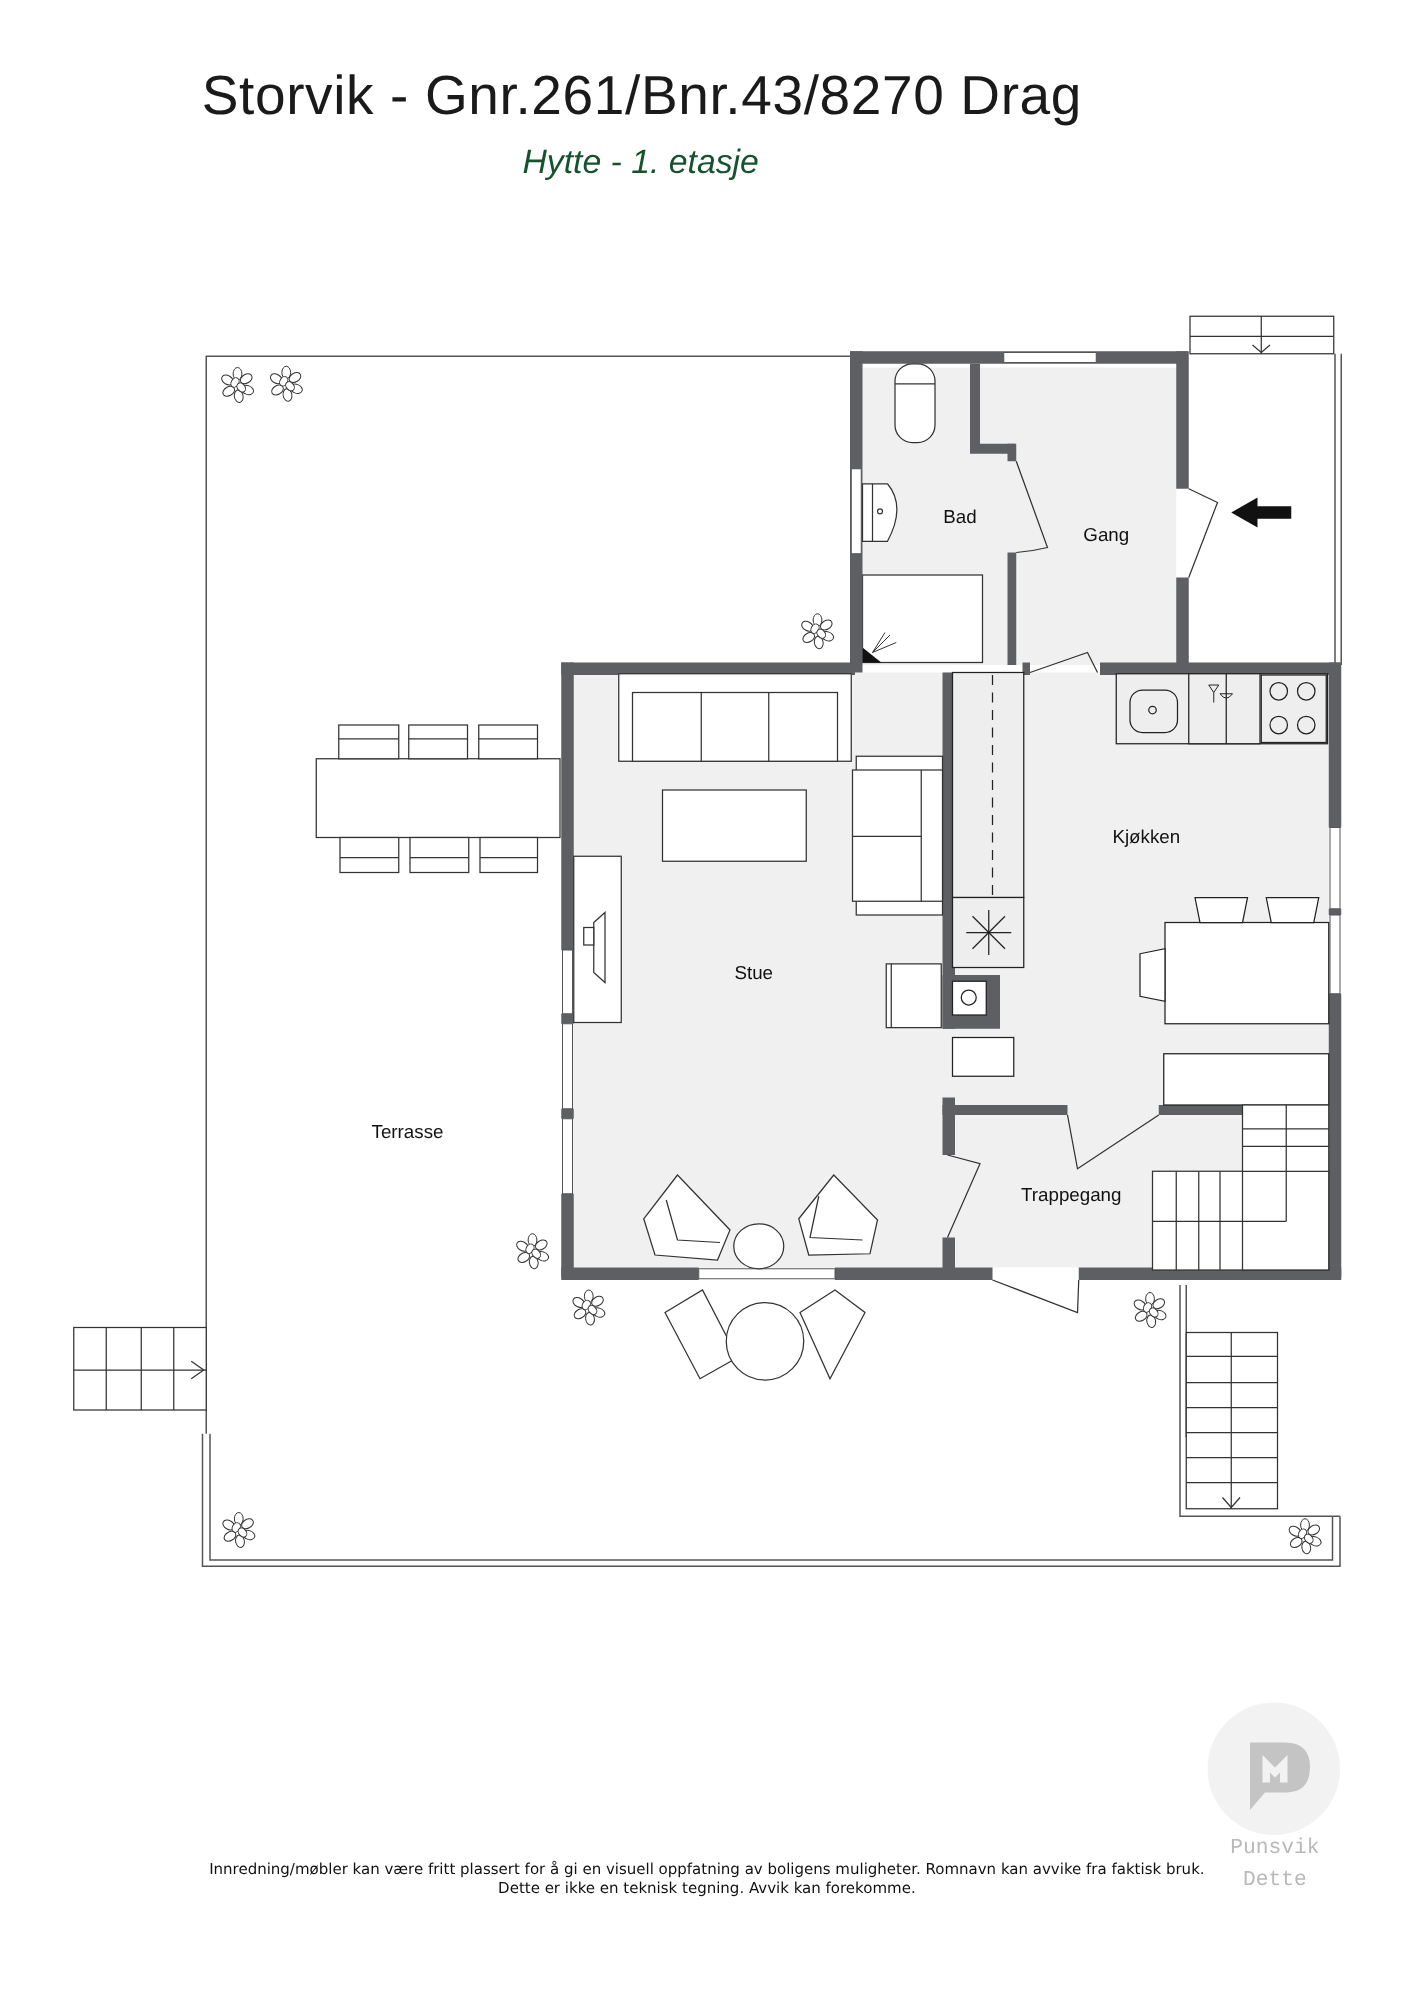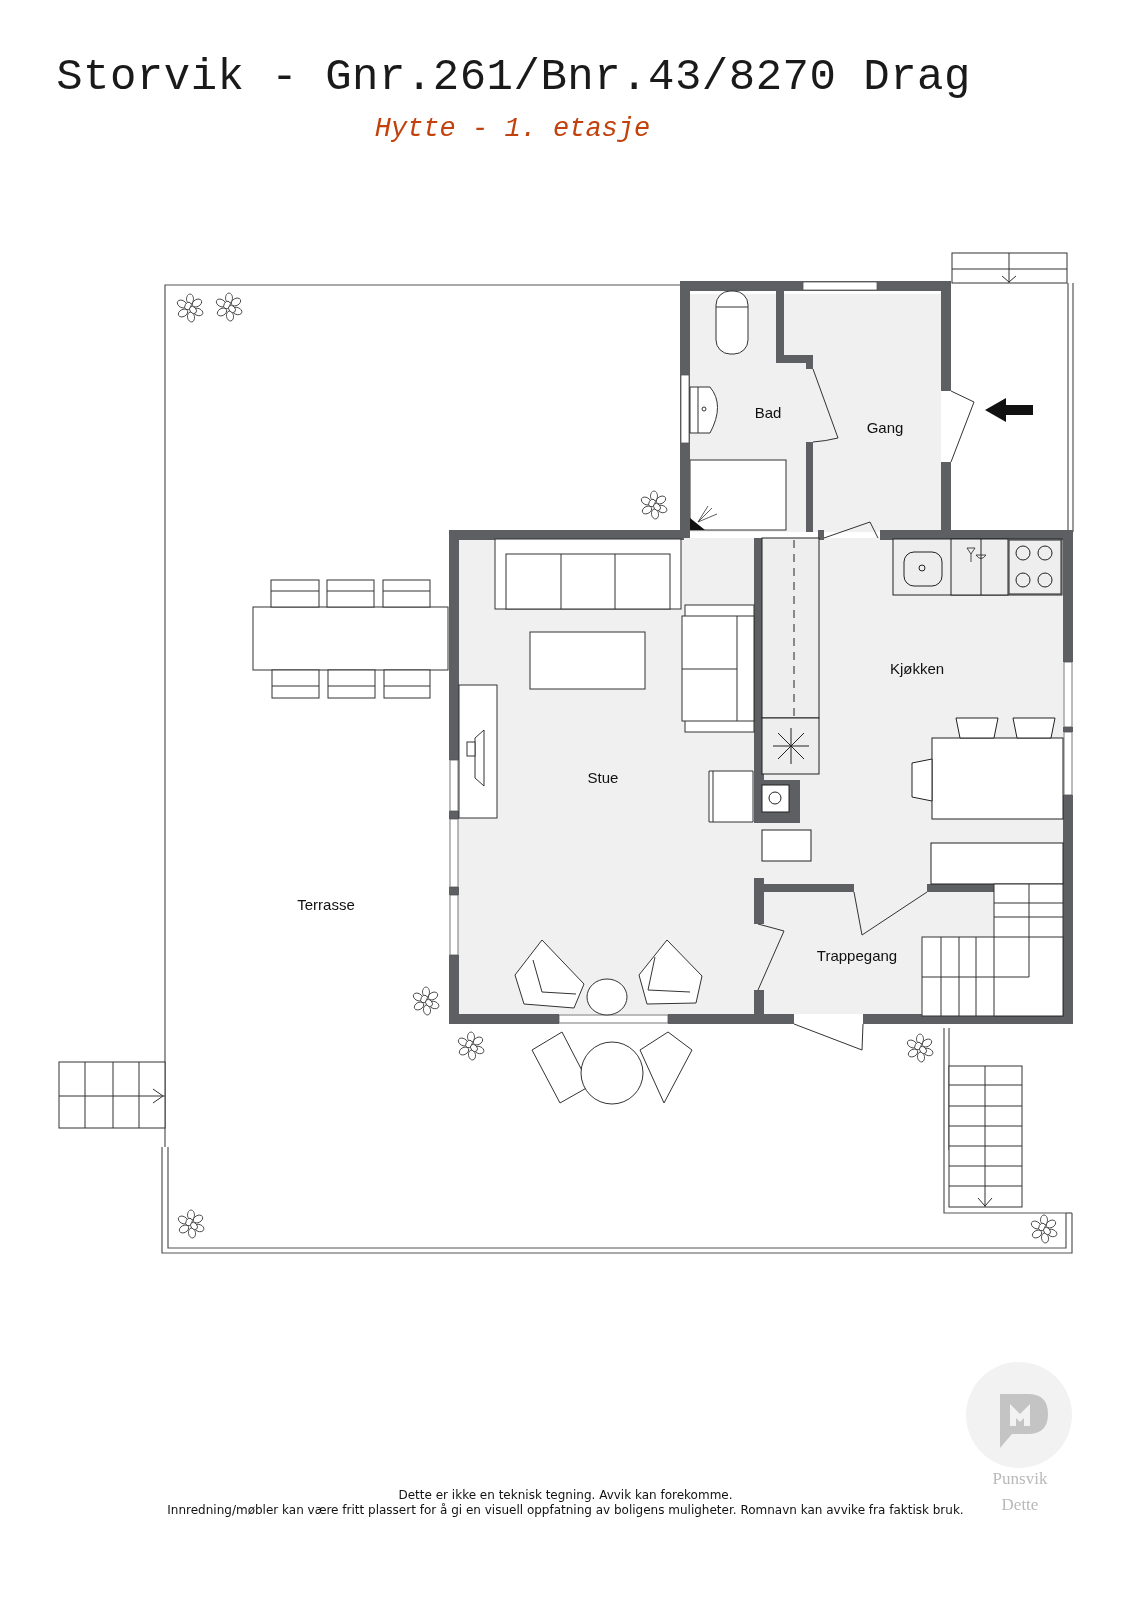--- a/index.html
+++ b/index.html
@@ -1,23 +1,23 @@
 <!DOCTYPE html>
 <html><head>
 <meta charset="utf-8">
 <style>
   html, body { margin: 0; padding: 0; background: #ffffff; }
   body { width: 1131px; height: 1600px; position: relative; overflow: hidden; font-family: "DejaVu Sans", sans-serif; }
-  .title { position: absolute; top: 52px; left: 0; width: 1027px; text-align: center; font-size: 44px; color: #1a1a1a; font-family: Liberation Mono, monospace; letter-spacing: 0.5px; }
-  .subtitle { position: absolute; top: 114px; left: 0; width: 1025px; text-align: center; font-size: 27px; font-style: italic; color: #c2410c; font-family: Liberation Mono, monospace; }
+  .title { position: absolute; top: 52px; left: 0; width: 1027px; text-align: center; font-size: 44px; color: #1a1a1a; font-family: Liberation Sans, sans-serif; letter-spacing: 0.5px; }
+  .subtitle { position: absolute; top: 114px; left: 0; width: 1025px; text-align: center; font-size: 27px; font-style: italic; color: #14532d; font-family: Liberation Sans, sans-serif; }
   .plan { position: absolute; left: 0; top: 0; }
   .room-label { font-family: "Liberation Sans", sans-serif; font-size: 15px; fill: #111; }
   .disclaimer { position: absolute; top: 1488px; left: 0; width: 1131px; text-align: center; font-family: "DejaVu Sans", sans-serif; font-size: 12px; color: #111; line-height: 15px; }
   .logo { position: absolute; left: 966px; top: 1362px; width: 106px; height: 106px; border-radius: 53px; background: #f2f2f2; }
-  .logo-text { position: absolute; left: 960px; top: 1466px; width: 120px; text-align: center; font-family: Liberation Serif, serif; font-size: 17px; color: #b9b9b9; line-height: 26px; }
+  .logo-text { position: absolute; left: 960px; top: 1466px; width: 120px; text-align: center; font-family: Liberation Mono, monospace; font-size: 17px; color: #b9b9b9; line-height: 26px; }
 </style>
 </head>
 <body>
 
 <div class="title">Storvik - Gnr.261/Bnr.43/8270 Drag</div>
 <div class="subtitle">Hytte - 1. etasje</div>
 
 <svg class="plan" width="1131" height="1600" viewBox="0 0 1131 1600" xmlns="http://www.w3.org/2000/svg">
   <defs>
     <g id="shrub">
@@ -286,15 +286,15 @@
     <path d="M34 32 L62 32 Q82 32 82 52 Q82 72 62 72 L46 72 L34 86 Z" fill="#c4c4c4"></path>
     <path d="M44 64 L44 42 L54 52 L64 42 L64 64 L58 64 L58 56 L54 60 L50 56 L50 64 Z" fill="#f2f2f2"></path>
   </svg>
 </div>
 <div class="logo-text">
   <div>Punsvik</div>
   <div>Dette</div>
 </div>
 
 <div class="disclaimer">
+  <div>Innredning/møbler kan være fritt plassert for å gi en visuell oppfatning av boligens muligheter. Romnavn kan avvike fra faktisk bruk.</div>
   <div>Dette er ikke en teknisk tegning. Avvik kan forekomme.</div>
-  <div>Innredning/møbler kan være fritt plassert for å gi en visuell oppfatning av boligens muligheter. Romnavn kan avvike fra faktisk bruk.</div>
 </div>
 
 </body></html>

